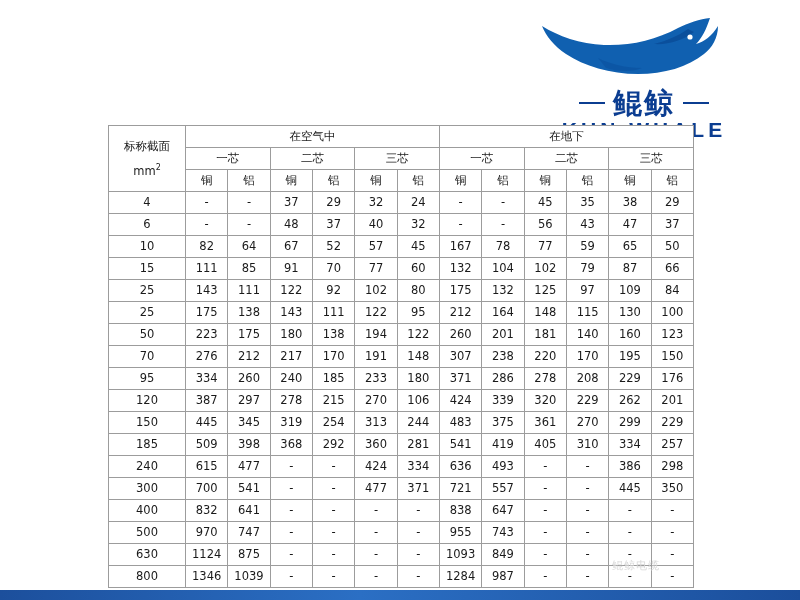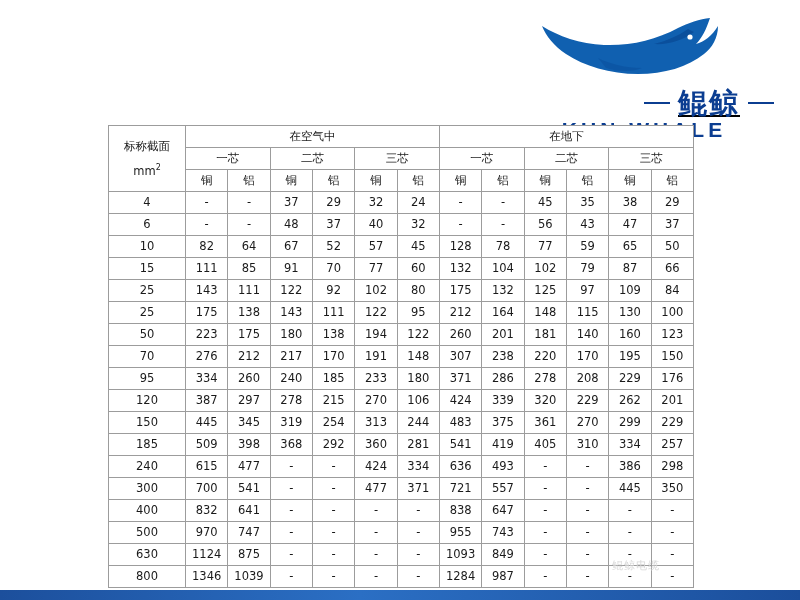--- a/index.html
+++ b/index.html
@@ -43,23 +43,22 @@
     top: 0;
   }
   .brand-line {
     position: absolute;
     left: 0;
     top: 72px;
     width: 260px;
     height: 34px;
     display: flex;
     align-items: center;
-    justify-content: flex-end;
+    justify-content: center;
     gap: 8px;
-    text-decoration: underline;
   }
   .brand-dash {
     display: inline-block;
     width: 26px;
     height: 2px;
     background: #0b3d91;
   }
   .brand-cn {
     font-family: "DejaVu Sans", sans-serif;
     font-size: 29px;
@@ -225,21 +224,21 @@
             <td class="dcol">37</td>
           </tr>
           <tr>
             <td>10</td>
             <td class="dcol">82</td>
             <td class="dcol">64</td>
             <td class="dcol">67</td>
             <td class="dcol">52</td>
             <td class="dcol">57</td>
             <td class="dcol">45</td>
-            <td class="dcol">128</td>
+            <td class="dcol">167</td>
             <td class="dcol">78</td>
             <td class="dcol">77</td>
             <td class="dcol">59</td>
             <td class="dcol">65</td>
             <td class="dcol">50</td>
           </tr>
           <tr>
             <td>15</td>
             <td class="dcol">111</td>
             <td class="dcol">85</td>

